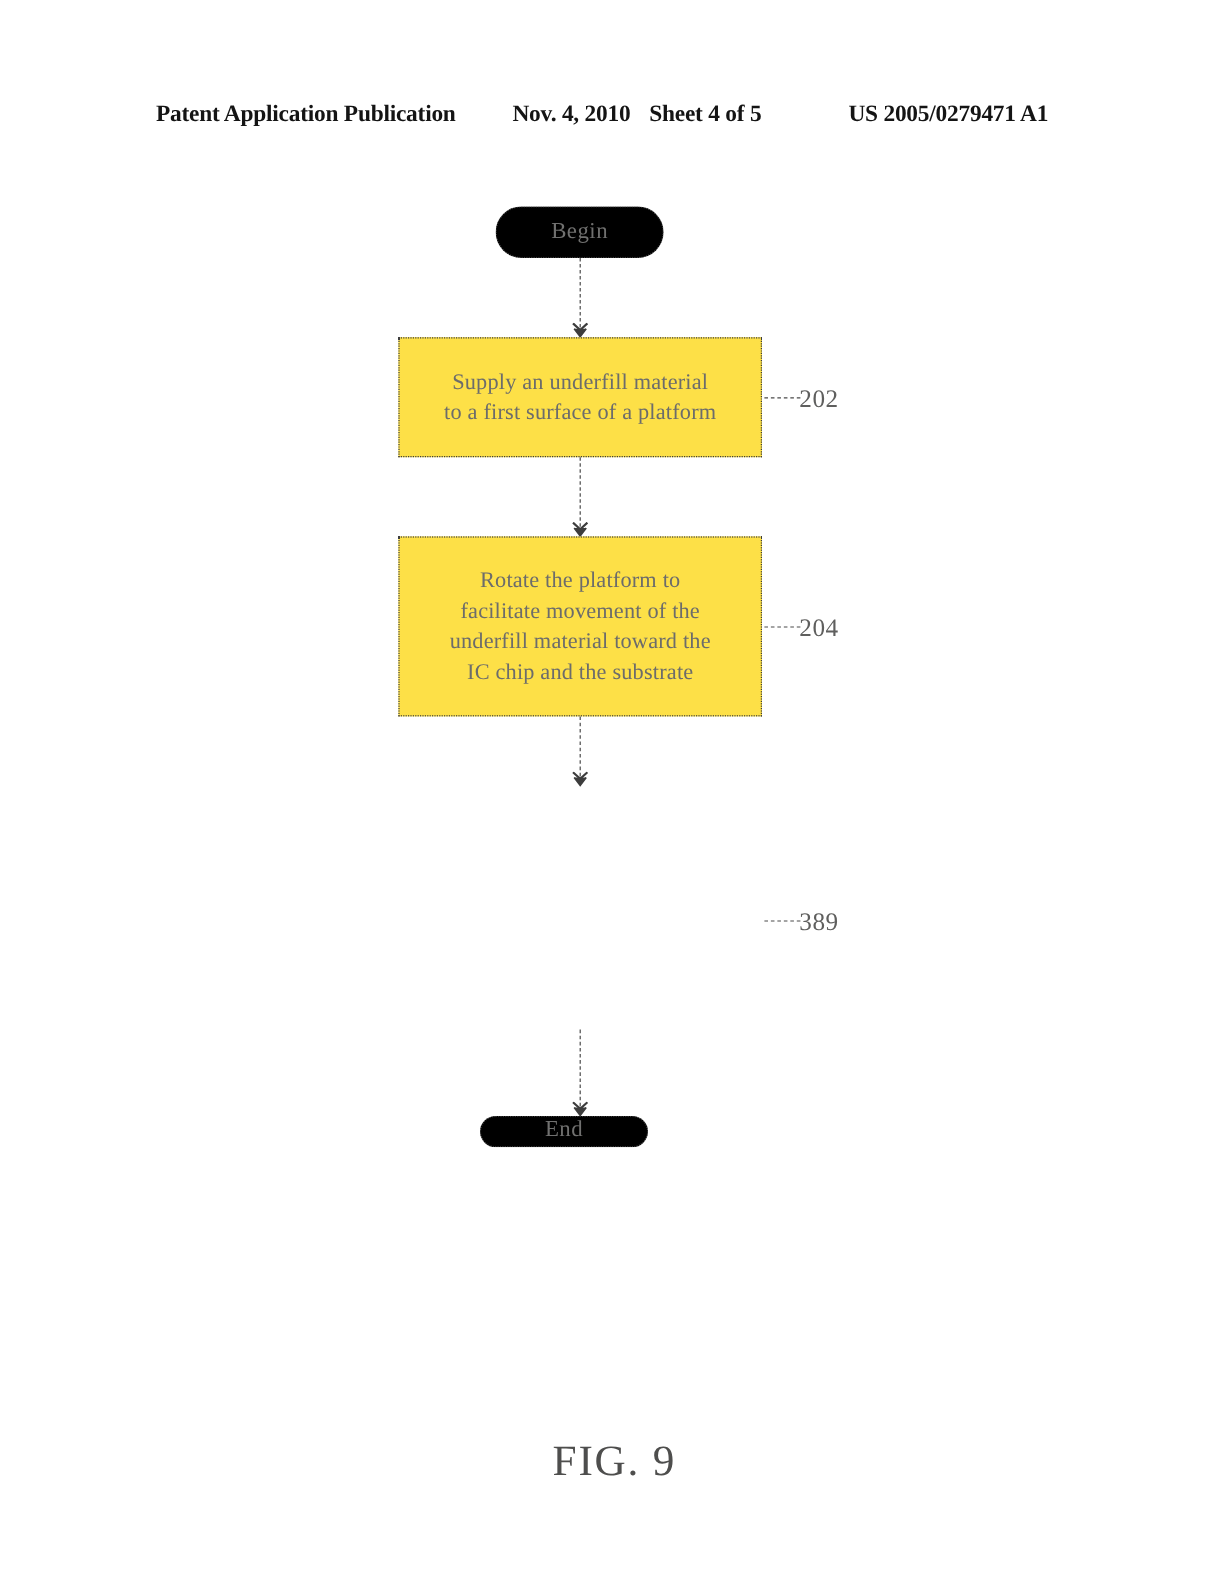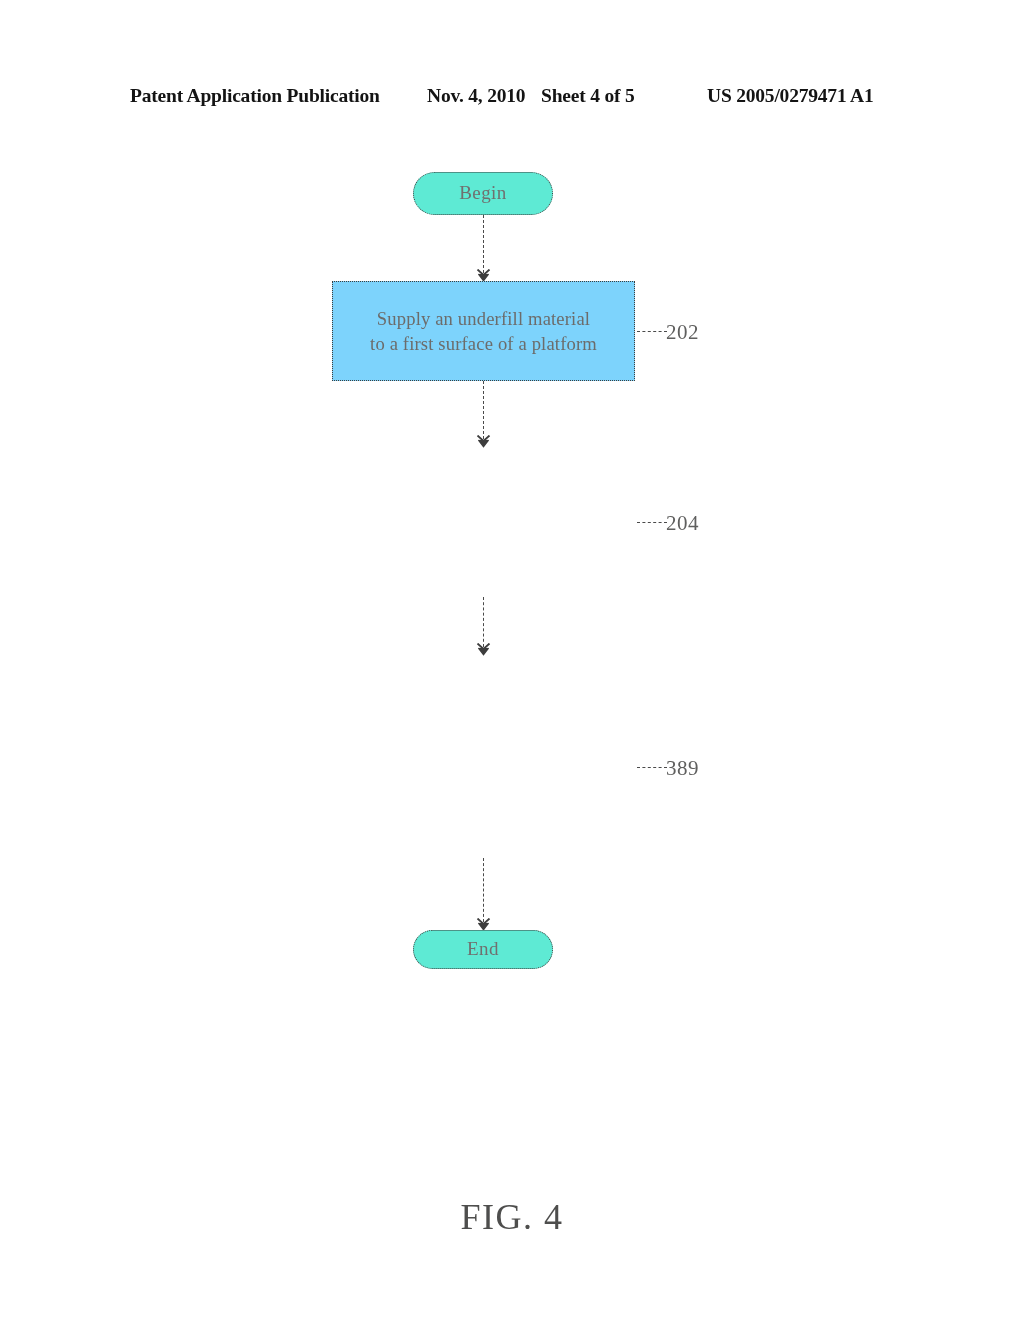--- a/index.html
+++ b/index.html
@@ -46,42 +46,42 @@
     width: 1024px;
     height: 1320px;
   }
 
   
   .terminal {
     position: absolute;
     box-sizing: border-box;
     border: 1.6px dotted #3d3d3d;
     border-radius: 999px;
-    background: #5eead4;
+    background: #000000;
     display: flex;
     align-items: center;
     justify-content: center;
   }
   .terminal .term-label {
     font-family: "Liberation Serif", "DejaVu Serif", serif;
     font-size: 19px;
     color: #70706f;
     letter-spacing: 0.4px;
     transform: translateY(-1px);
   }
 
   #node-begin { left: 413px; top: 172px;  width: 140px; height: 43px; }
-  #node-end   { left: 413px; top: 930px;  width: 140px; height: 39px; }
+  #node-end   { left: 400px; top: 930px;  width: 140px; height: 26px; }
 
   
   .process-box {
     position: absolute;
     box-sizing: border-box;
     border: 1.6px dotted #3d3d3d;
-    background: #7dd3fc;
+    background: #fde047;
     display: flex;
     align-items: center;
     justify-content: center;
     padding: 4px 10px;
   }
   .process-box .box-text {
     font-family: "Liberation Serif", "DejaVu Serif", serif;
     font-size: 18.6px;
     line-height: 25.5px;
     color: #6c6c6b;
@@ -188,20 +188,26 @@
   <span class="ref-label" id="ref-label-202">202</span>
 
   <div class="connector" id="conn-202-204"></div>
   <div class="arrowhead" id="arrow-204">
     <svg width="15" height="13" viewBox="0 0 15 13">
       <path d="M1.5 0.5 L7.5 6 L13.5 0.5" fill="none" stroke="#3d3d3d" stroke-width="1.8"></path>
       <path d="M2.5 5 L7.5 11.5 L12.5 5" fill="#3d3d3d" stroke="#3d3d3d" stroke-width="1.4"></path>
     </svg>
   </div>
 
+  <div class="process-box" id="node-204">
+    <span class="box-text">Rotate the platform to
+facilitate movement of the
+underfill material toward the
+IC chip and the substrate</span>
+  </div>
   <div class="ref-leader" id="ref-leader-204"></div>
   <span class="ref-label" id="ref-label-204">204</span>
 
   <div class="connector" id="conn-204-206"></div>
   <div class="arrowhead" id="arrow-206">
     <svg width="15" height="13" viewBox="0 0 15 13">
       <path d="M1.5 0.5 L7.5 6 L13.5 0.5" fill="none" stroke="#3d3d3d" stroke-width="1.8"></path>
       <path d="M2.5 5 L7.5 11.5 L12.5 5" fill="#3d3d3d" stroke="#3d3d3d" stroke-width="1.4"></path>
     </svg>
   </div>
@@ -216,13 +222,13 @@
       <path d="M2.5 5 L7.5 11.5 L12.5 5" fill="#3d3d3d" stroke="#3d3d3d" stroke-width="1.4"></path>
     </svg>
   </div>
 
   <div class="terminal" id="node-end">
     <span class="term-label">End</span>
   </div>
 
 </div>
 
-<div id="figure-caption">FIG. 4</div>
+<div id="figure-caption">FIG. 9</div>
 
 </body></html>

